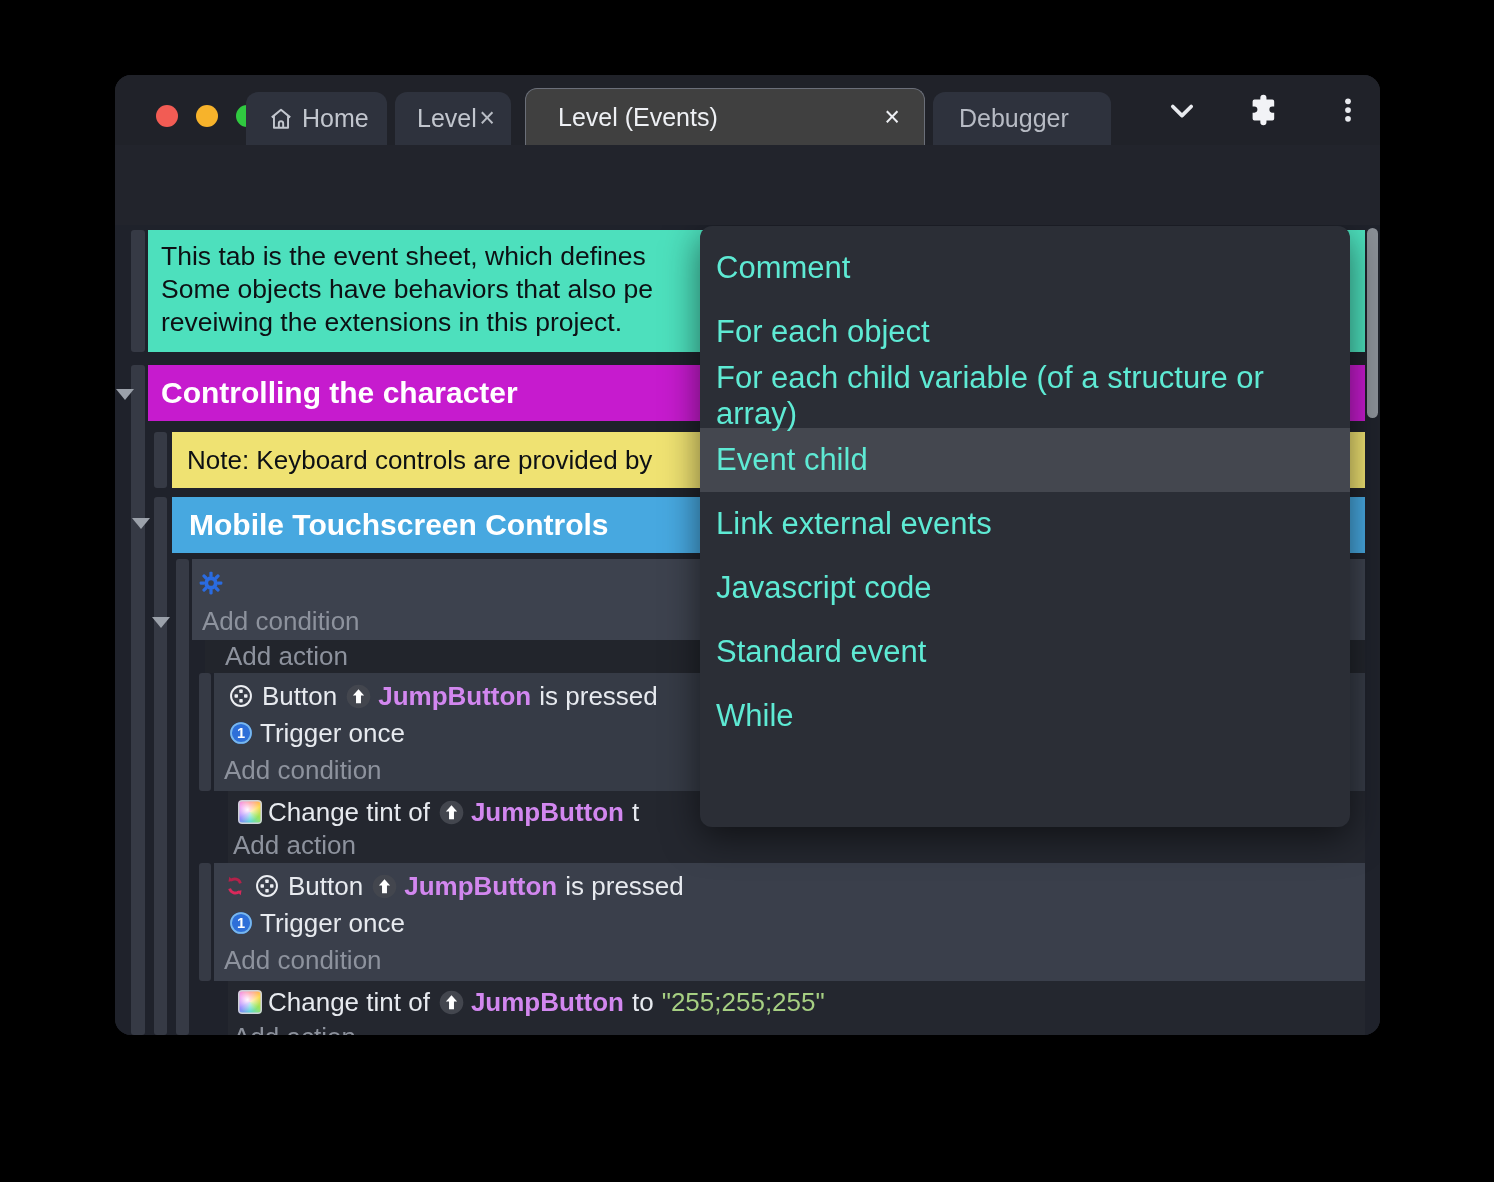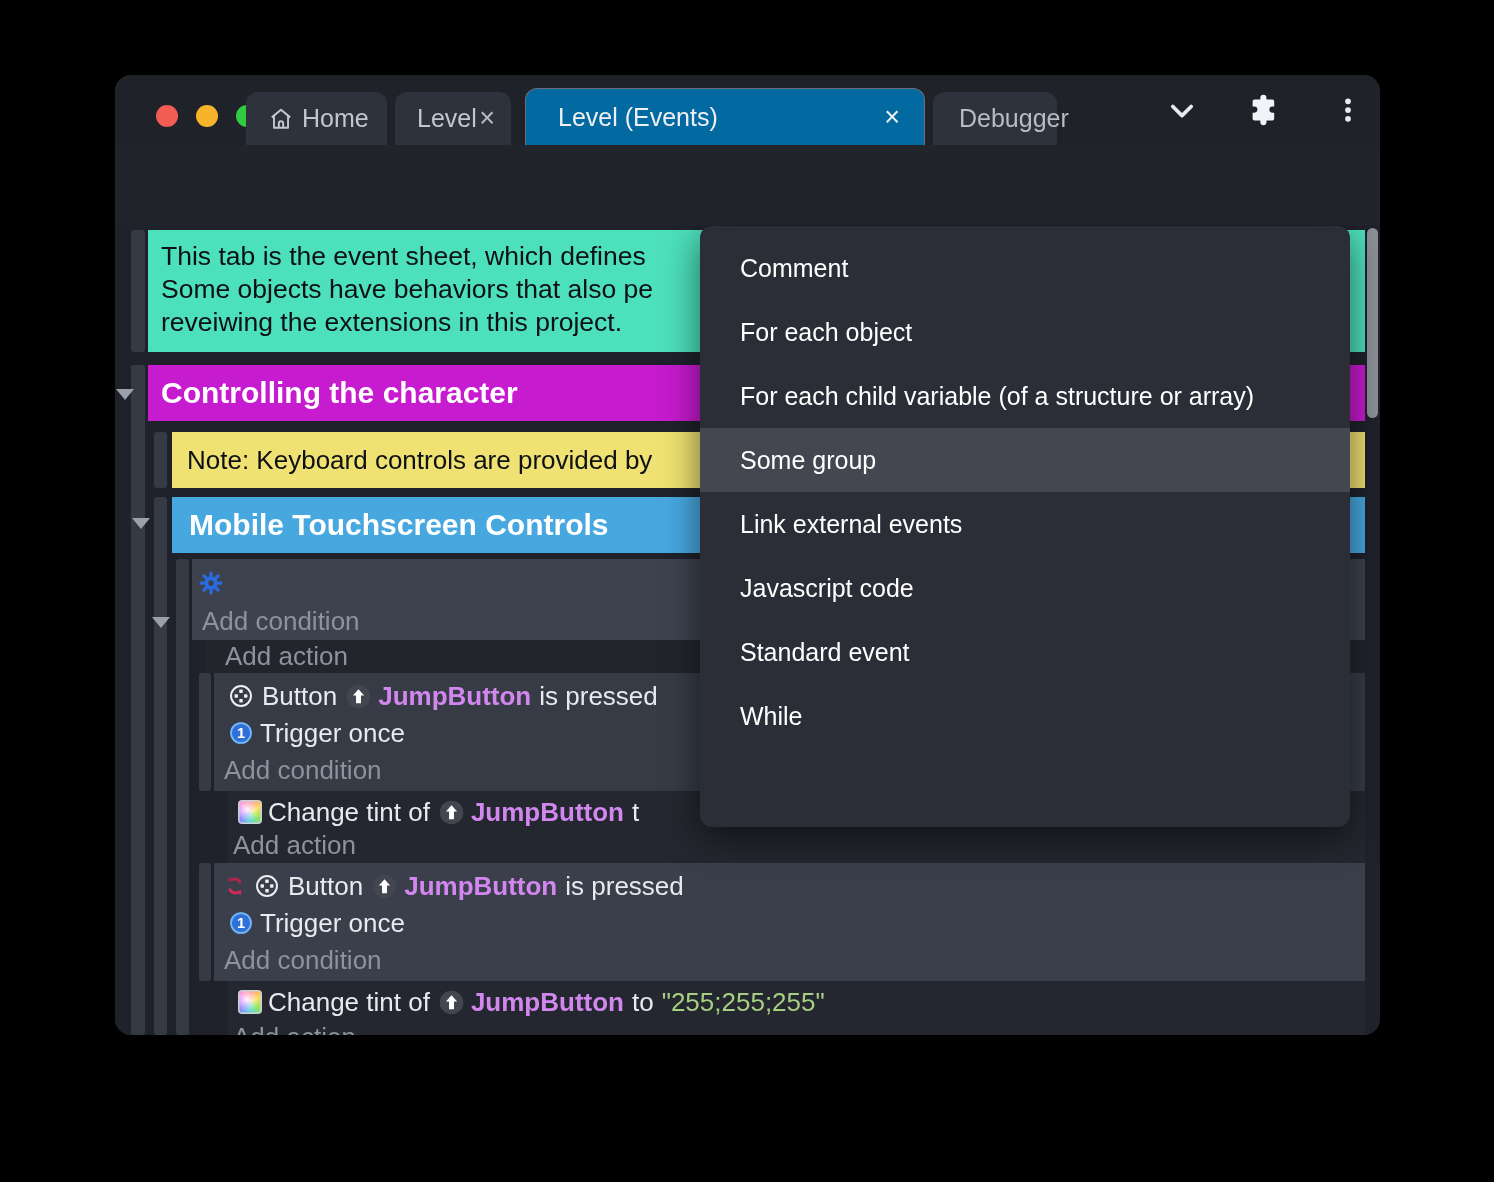--- a/index.html
+++ b/index.html
@@ -9,21 +9,21 @@
   .window { position:absolute; left:115px; top:75px; width:1265px; height:960px;
             background:#22242c; border-radius:16px; overflow:hidden;
             box-shadow:0 30px 90px rgba(0,0,0,.85); }
   
   .titlebar { position:absolute; left:0; top:0; width:100%; height:70px; background:#202229; }
   .light { position:absolute; top:30px; width:22px; height:22px; border-radius:50%; }
   .tab { position:absolute; bottom:0; height:53px; background:#2e323d;
          border-radius:12px 12px 0 0; display:flex; align-items:center;
          color:#c2c6ce; font-size:25px; }
   .tab .lbl { pointer-events:none; }
-  .tab-active { height:57px; background:#0369a1; border:1px solid #6b6f79; border-bottom:none;
+  .tab-active { height:57px; background:#404040; border:1px solid #6b6f79; border-bottom:none;
                 color:#eef0f4; }
   .tclose { font-size:27px; color:#b8bcc4; line-height:1; }
   .ticon { position:absolute; top:0; height:70px; display:flex; align-items:center; }
   
   .toolbar { position:absolute; left:0; top:70px; width:100%; height:80px; background:#22242c; }
   .tbtn { position:absolute; background:none; border:none; cursor:pointer;
           display:flex; align-items:center; justify-content:center; width:46px; height:46px; top:92px; }
   .tsep { position:absolute; top:85px; width:1px; height:60px; background:#3a3e47; }
   
   .sheet { position:absolute; left:0; top:150px; width:1265px; height:810px;
@@ -41,22 +41,22 @@
   .tint { width:24px; height:24px; border-radius:4px; flex:none;
           background: radial-gradient(circle at 40% 40%, rgba(255,255,255,.95), rgba(255,255,255,0) 62%),
           conic-gradient(#ff7a7a,#ffd84d,#9be55a,#5bd8d8,#8f7bff,#f07af0,#ff7a7a);
           box-shadow: inset 0 0 0 1.5px #ced2d8; }
   .ic { flex:none; display:inline-flex; }
   .gap6 { margin-right:6px; } .gap8 { margin-right:8px; }
   
   .menu { position:absolute; left:585px; top:1px; width:650px; height:601px;
           background:#2b2e36; border-radius:12px; box-shadow:0 10px 36px rgba(0,0,0,.55);
           padding-top:10px; z-index:30; }
-  .mi { height:64px; display:flex; align-items:center; padding-left:40px;
-        font-size:25px; color:#ffffff; cursor:pointer; }
+  .mi { height:64px; display:flex; align-items:center; padding-left:16px;
+        font-size:31px; color:#5eead4; cursor:pointer; }
   .mi-hl { background:#44474f; }
   .thumb { position:absolute; left:1252px; top:3px; width:11px; height:190px;
            background:#8b9097; border-radius:6px; }
 </style>
 </head>
 <body>
 
 <div class="window">
 
   <div class="titlebar">
@@ -77,21 +77,21 @@
     <div class="tab" style="left:280px;width:116px;padding-left:22px">
       <span class="lbl">Level</span>
       <span class="tclose" style="position:absolute;right:16px">×</span>
     </div>
 
     <div class="tab tab-active" style="left:410px;width:400px;padding-left:32px">
       <span class="lbl">Level (Events)</span>
       <span class="tclose" style="position:absolute;right:24px;color:#eef0f4">×</span>
     </div>
 
-    <div class="tab" style="left:818px;width:124px;padding-left:26px;color:#b7bbc4">
+    <div class="tab" style="left:818px;width:178px;padding-left:26px;color:#b7bbc4">
       <span class="lbl">Debugger</span>
     </div>
 
     <span class="ticon" style="left:1050px">
       <span class="ic">
         <svg width="34" height="34" viewBox="0 0 24 24" fill="none" stroke="#e8eaee" stroke-width="2.6" stroke-linecap="round" stroke-linejoin="round">
             <path d="M5.5 9.5 12 16l6.5-6.5"></path>
           </svg>
       </span>
     </span>
@@ -426,21 +426,21 @@
         <span>Add action</span>
       </div>
     </div>
 
     <span class="thumb"></span>
 
     <div class="menu">
       <div class="mi">Comment</div>
       <div class="mi">For each object</div>
       <div class="mi">For each child variable (of a structure or array)</div>
-      <div class="mi mi-hl">Some group</div>
+      <div class="mi mi-hl">Event child</div>
       <div class="mi">Link external events</div>
       <div class="mi">Javascript code</div>
       <div class="mi">Standard event</div>
       <div class="mi">While</div>
     </div>
 
   </div>
 </div>
 
 </body></html>

